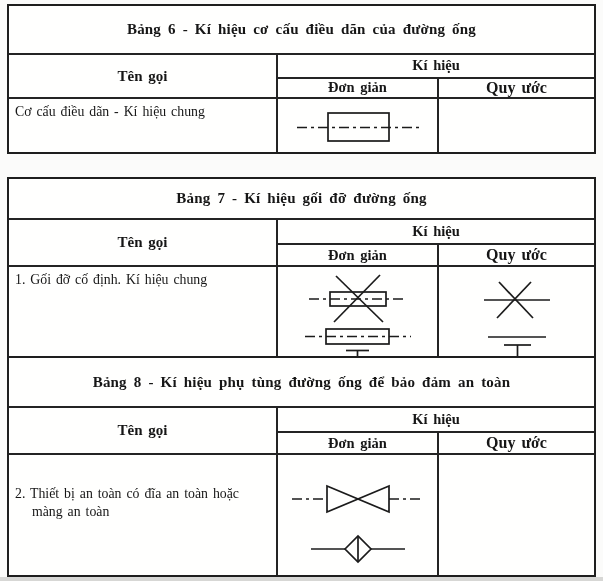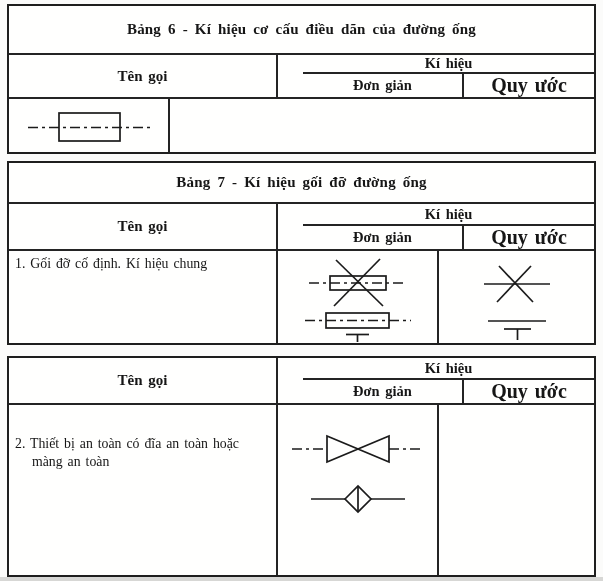--- a/index.html
+++ b/index.html
@@ -16,21 +16,21 @@
     position:absolute; left:0; right:0; bottom:0; height:4px;
     background:#d7d7d5;
   }
   .tbl {
     position:absolute; left:7px; width:589px;
     background:#fffffe;
     border:2px solid #1e1e1e;
     display:flex; flex-direction:column;
   }
   .tbl-6 { top:4px;  height:150px; }
-  .tbl-7 { top:161px; height:184px; }
+  .tbl-7 { top:177px; height:184px; }
   .tbl-8 { top:356px; height:221px; }
 
   .title-row {
     display:flex; align-items:center; justify-content:center;
     font-weight:bold; font-size:15px; word-spacing:3px; letter-spacing:.2px;
     border-bottom:2px solid #242424;
     flex:0 0 auto;
   }
   .tbl-6 .title-row { height:49px; }
   .tbl-7 .title-row { height:41px; }
@@ -38,35 +38,35 @@
 
   .header { display:flex; border-bottom:2px solid #242424; flex:0 0 auto; }
   .tbl-6 .header { height:44px; }
   .tbl-7 .header, .tbl-8 .header { height:47px; }
 
   .h-name {
     width:269px; border-right:2px solid #242424;
     display:flex; align-items:center; justify-content:center;
     font-weight:bold; font-size:15px; word-spacing:2px;
   }
-  .h-right { flex:1; display:flex; flex-direction:column;padding-left:25px; }
+  .h-right { flex:1; display:flex; flex-direction:column; }
   .h-kihieu {
     flex:1.2; display:flex; align-items:center; justify-content:center;
     font-weight:bold; font-size:14.5px; word-spacing:2px;
     border-bottom:2px solid #242424;
   }
   .h-sub { flex:1; display:flex;border-radius:7px; }
   .h-simple {
     width:161px; border-right:2px solid #242424;
     display:flex; align-items:center; justify-content:center;
     font-weight:bold; font-size:14.5px; word-spacing:2px;
   }
   .h-conv {
     flex:1; display:flex; align-items:center; justify-content:center;
-    font-weight:bold; font-size:20px; word-spacing:2px;
+    font-weight:bold; font-size:16px; word-spacing:2px;
   }
 
   .body { display:flex; flex:1; min-height:0; }
   .b-name {
     width:269px; border-right:2px solid #242424;
     padding:4px 7px 0 6px; font-size:13.8px; line-height:1.32;
     word-spacing:1.5px;
   }
   .b-name .item { display:block; padding-left:17px; text-indent:-17px; }
   .b-simple {
@@ -102,20 +102,23 @@
       <div class="h-name">Tên gọi</div>
       <div class="h-right">
         <div class="h-kihieu">Kí hiệu</div>
         <div class="h-sub">
           <div class="h-simple">Đơn giản</div>
           <div class="h-conv">Quy ước</div>
         </div>
       </div>
     </div>
     <div class="body">
+      <div class="b-name">
+        <span class="item">Cơ cấu điều dãn - Kí hiệu chung</span>
+      </div>
       <div class="b-simple">
         <svg class="sym-expansion" width="122" height="37" viewBox="0 0 122 37">
           <line class="dd" x1="0" y1="18.5" x2="122" y2="18.5"></line>
           <rect class="st" x="31" y="4" width="61" height="28"></rect>
         </svg>
       </div>
       <div class="b-conv"></div>
     </div>
   </div>
 
@@ -158,20 +161,21 @@
         <svg class="sym-movable-conv" width="58" height="22" viewBox="0 0 58 22">
           <line class="st" x1="0" y1="2" x2="58" y2="2"></line>
           <line class="st" x1="16" y1="10" x2="43" y2="10"></line>
           <line class="st" x1="29.5" y1="10" x2="29.5" y2="21"></line>
         </svg>
       </div>
     </div>
   </div>
 
   <div class="tbl tbl-8">
+    <div class="title-row">Bảng 8 - Kí hiệu phụ tùng đường ống để bảo đảm an toàn</div>
     <div class="header">
       <div class="h-name">Tên gọi</div>
       <div class="h-right">
         <div class="h-kihieu">Kí hiệu</div>
         <div class="h-sub">
           <div class="h-simple">Đơn giản</div>
           <div class="h-conv">Quy ước</div>
         </div>
       </div>
     </div>

